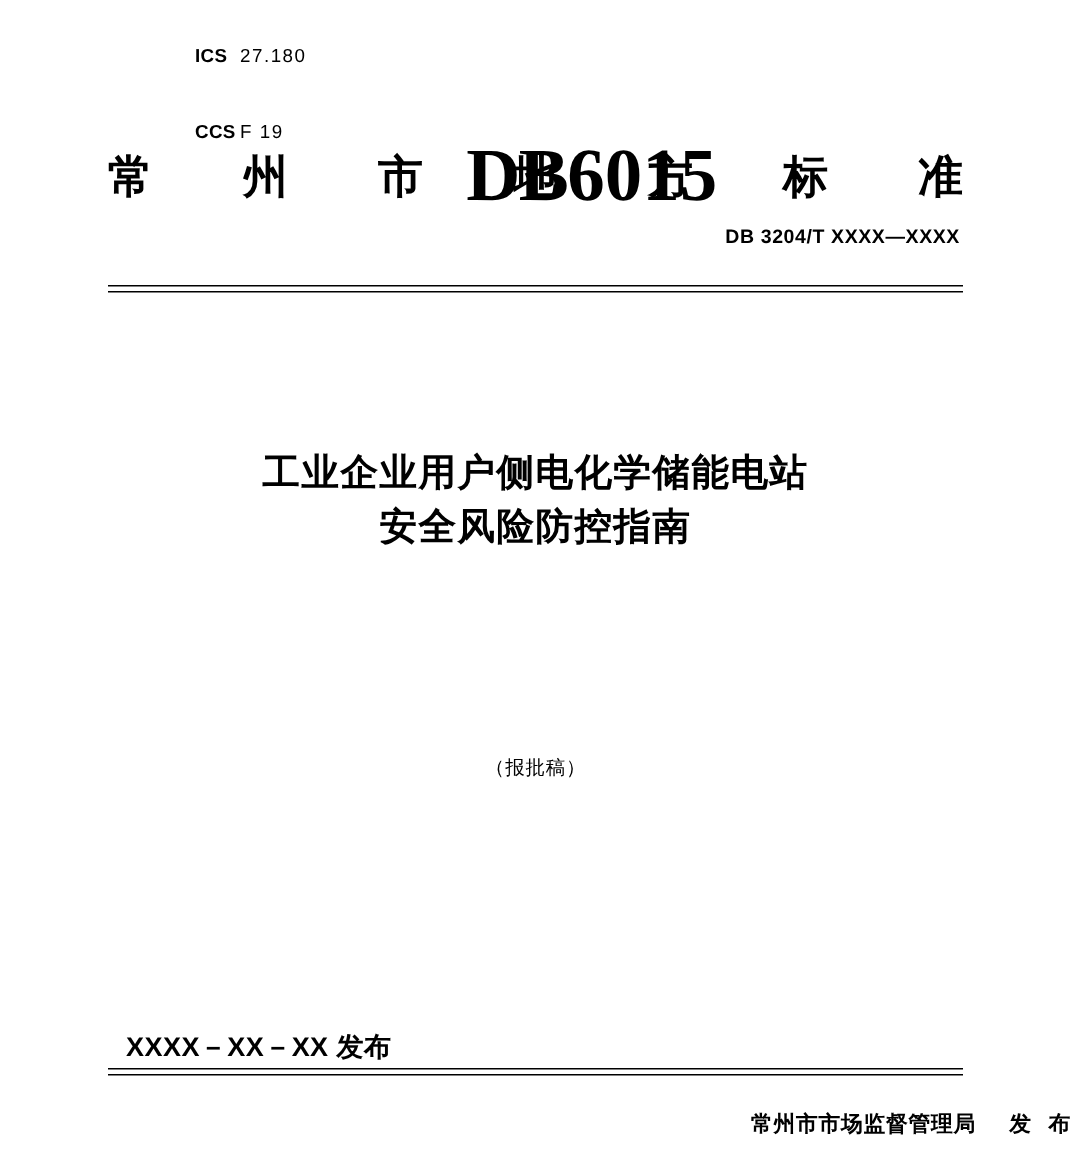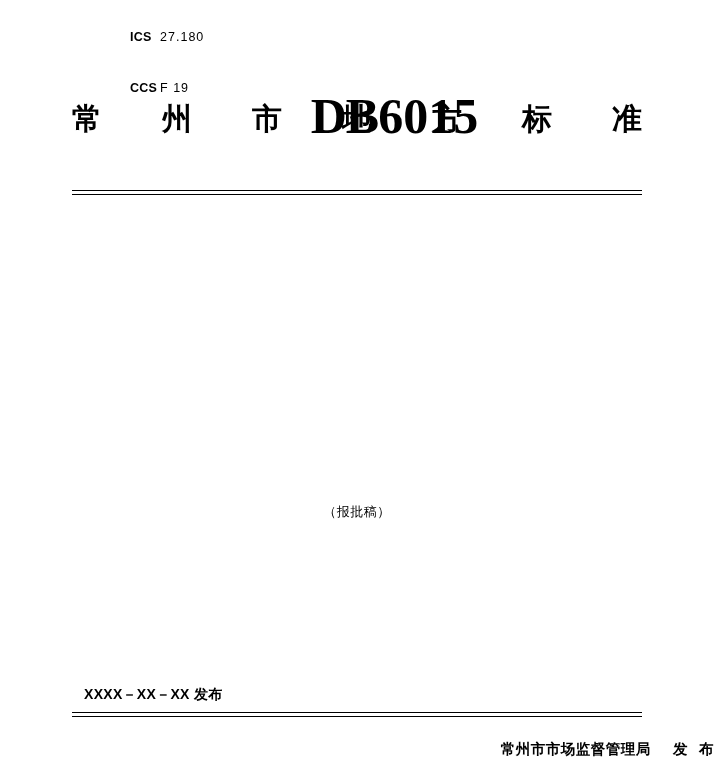--- a/index.html
+++ b/index.html
@@ -155,21 +155,21 @@
   
   .dates {
     position: absolute;
     left: 84px;
     right: 74px;
     top: 686px;
     display: flex;
     justify-content: space-between;
     font-family: "Liberation Sans", sans-serif;
     font-weight: bold;
-    font-size: 14px;
+    font-size: 18px;
     letter-spacing: 0.3px;
   }
   .dates .date-item { white-space: pre; }
 
   
   .issuer {
     position: absolute;
     left: 0;
     right: 0;
     top: 740px;
@@ -204,24 +204,29 @@
   <div class="std-title">
     <span>常</span>
     <span>州</span>
     <span>市</span>
     <span>地</span>
     <span>方</span>
     <span>标</span>
     <span>准</span>
   </div>
 
+  <div class="std-no">DB 3204/T XXXX—XXXX</div>
 
   <div class="rule rule-top"></div>
   <div class="rule rule-mid"></div>
 
+  <div class="main-title">
+    <div>工业企业用户侧电化学储能电站</div>
+    <div>安全风险防控指南</div>
+  </div>
 
 
   <div class="draft">（报批稿）</div>
 
   <div class="rule rule-bottom-1"></div>
   <div class="rule rule-bottom-2"></div>
 
   <div class="dates">
     <div class="date-item">XXXX－XX－XX 发布</div>
   </div>

